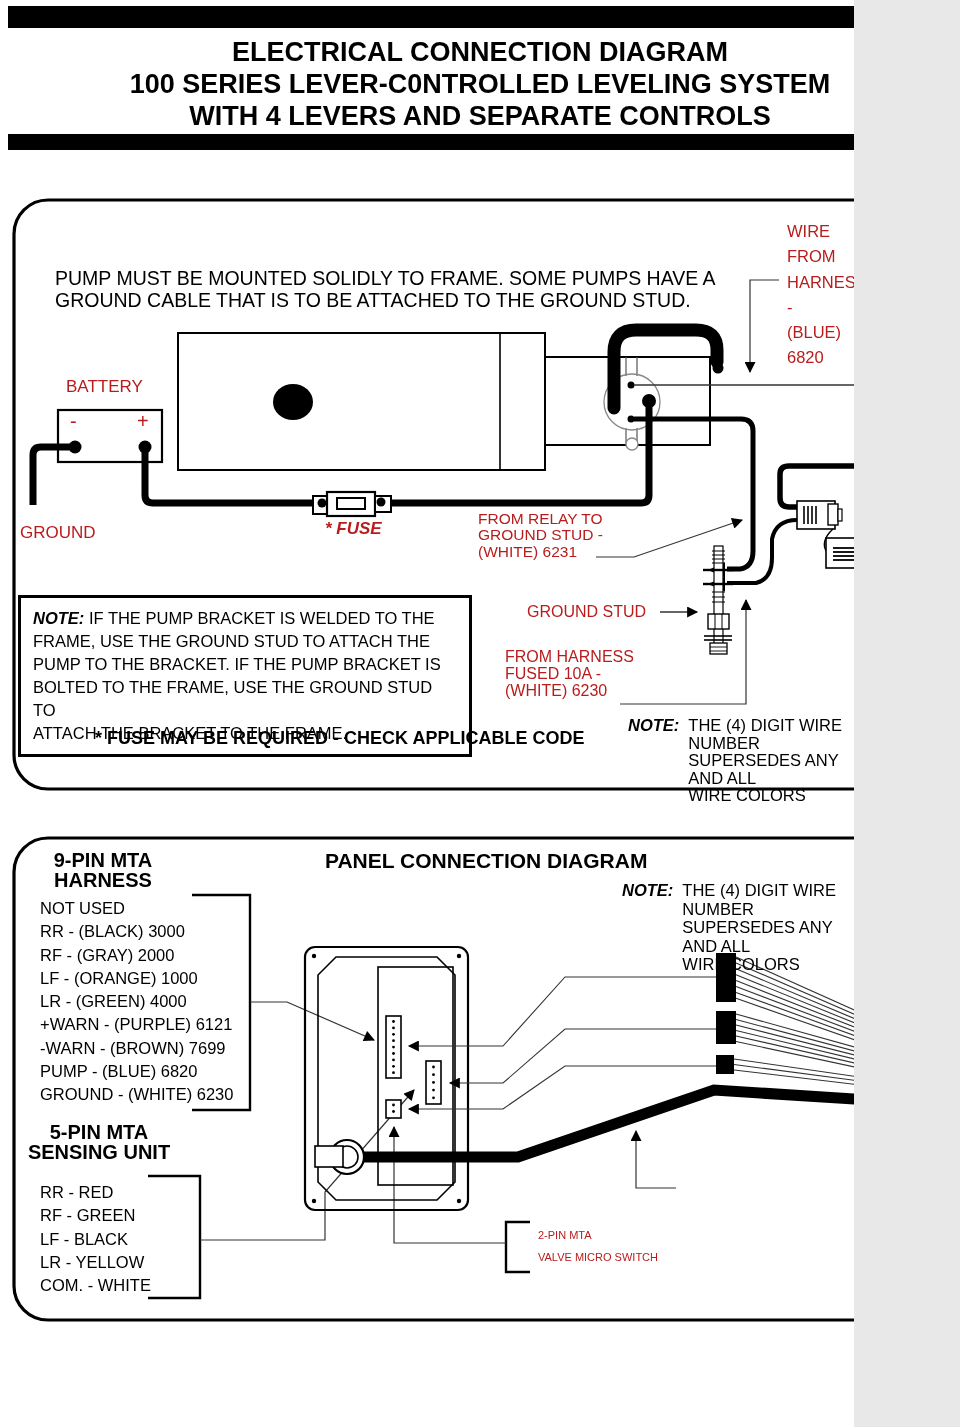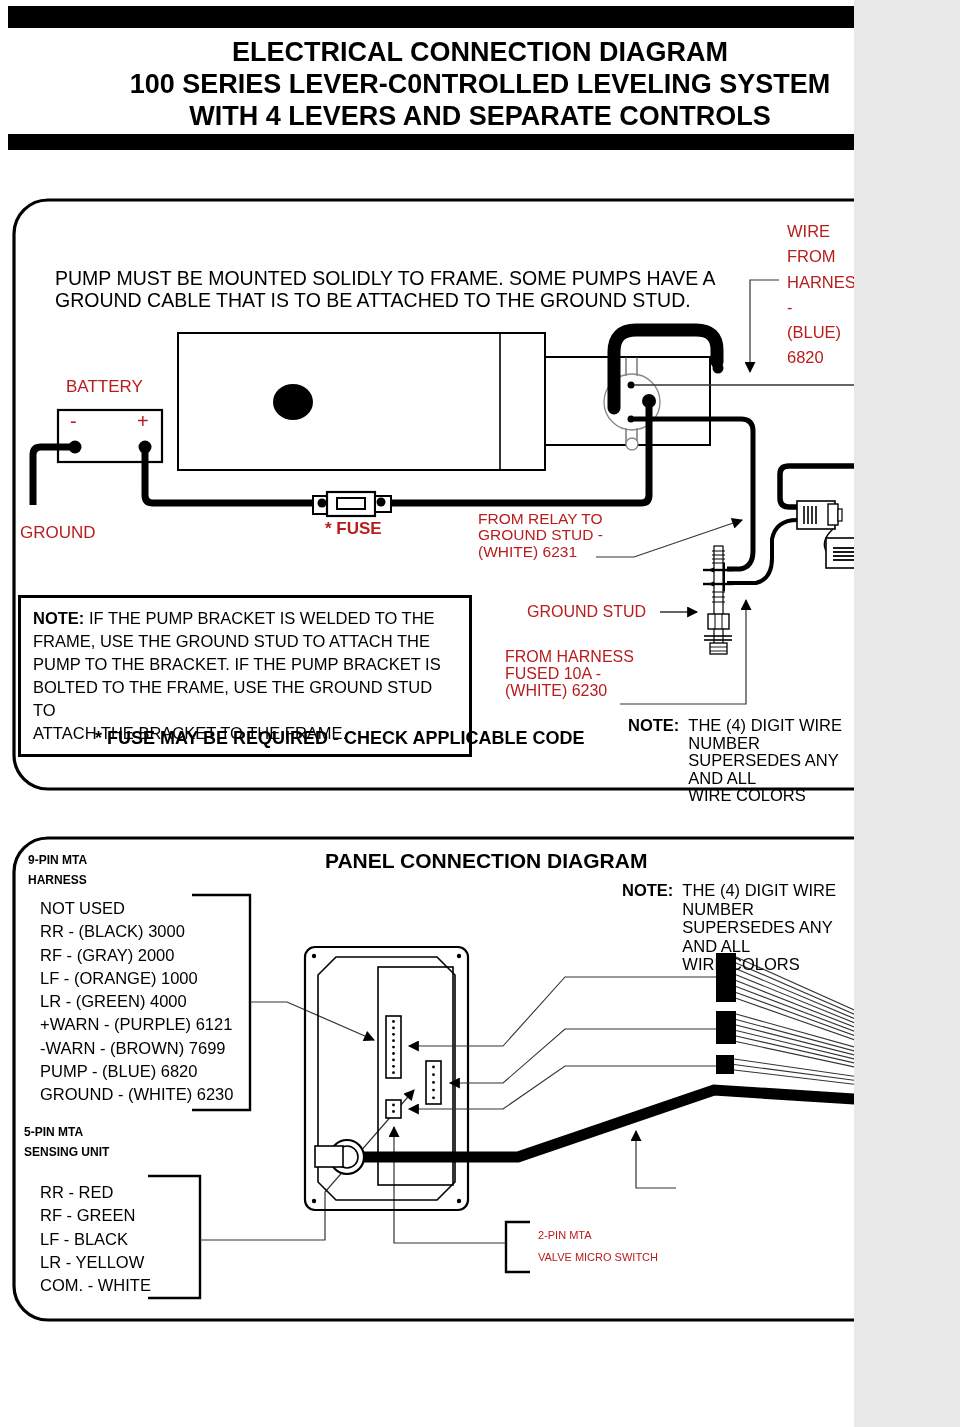--- a/index.html
+++ b/index.html
@@ -1,28 +1,28 @@
 <!DOCTYPE html>
 <html><head>
 <meta charset="utf-8">
 <style>
   html,body{margin:0;padding:0;background:#e8e8e8;}
   #page{position:relative;width:854px;height:1427px;background:#ffffff;overflow:hidden;
         font-family:"Liberation Sans", sans-serif;color:#000;}
   .abs{position:absolute;}
   .lbl{font-size:16px;line-height:17px;white-space:pre-line;color:#b91c1c;}
-  .b{font-weight:bold;}
+  .b{font-weight:bold;font-style:italic;}
   svg{position:absolute;left:0;top:0;}
   .title{position:absolute;left:40px;width:880px;text-align:center;
          font-weight:bold;font-size:27px;line-height:32px;}
   .boxtitle{font-weight:bold;font-size:23px;line-height:24px;white-space:pre;}
   .intro{font-size:19.5px;line-height:21.7px;white-space:pre-line;}
   .list{font-size:16.5px;line-height:23.3px;}
   .list div{height:23.3px;}
-  .sectitle{width:150px;text-align:left;font-weight:bold;font-size:12px;line-height:20px;white-space:pre-line;}
+  .sectitle{width:150px;text-align:center;font-weight:bold;font-size:20px;line-height:20px;white-space:pre-line;}
   .note-flex{display:flex;gap:9px;font-size:16.5px;line-height:17.5px;}
   .note-flex .txt{white-space:pre-line;}
   .notebox{border:3px solid #000;width:424px;padding:9px 12px;font-size:16.5px;line-height:23px;}
   .notebox .txt{white-space:pre-line;}
   .fusenote{font-weight:bold;font-size:18px;}
   .footer{position:absolute;right:10px;top:1381px;text-align:right;font-weight:bold;font-size:20px;line-height:23px;margin-top:46px;}
 </style>
 </head>
 <body>
 

